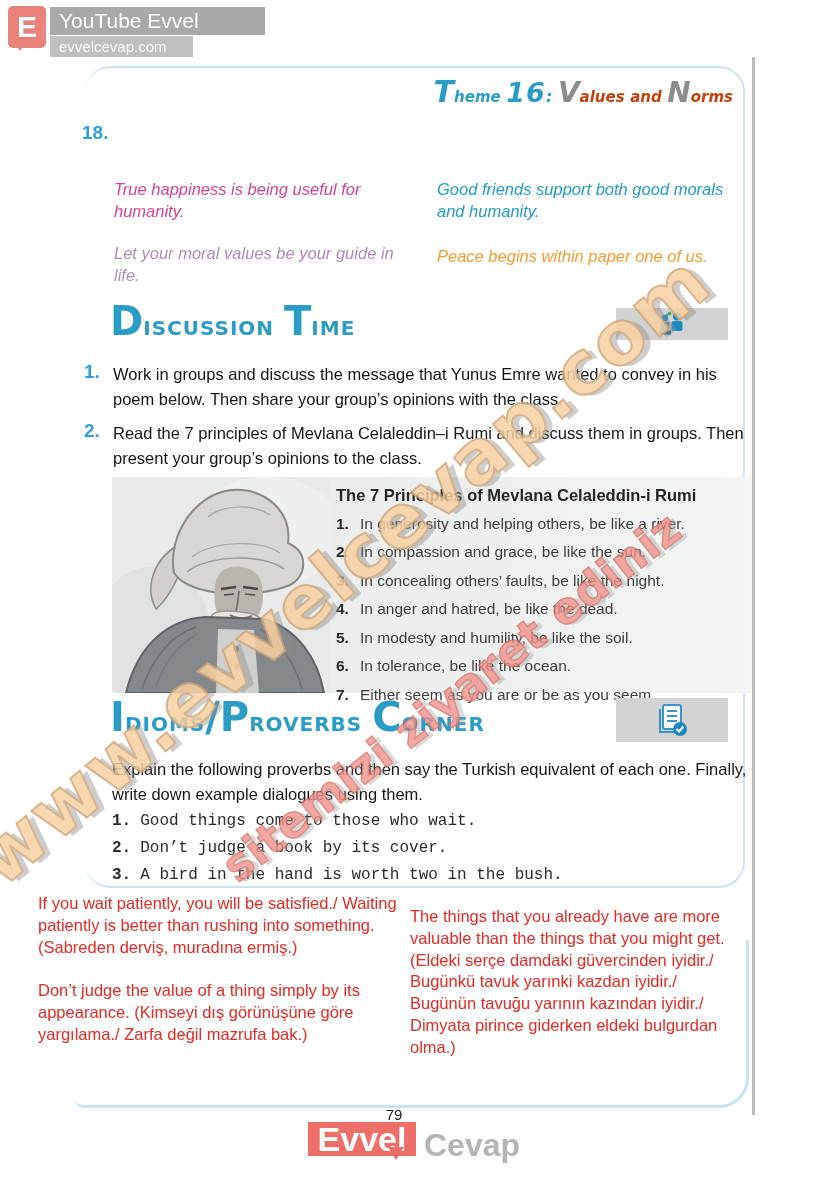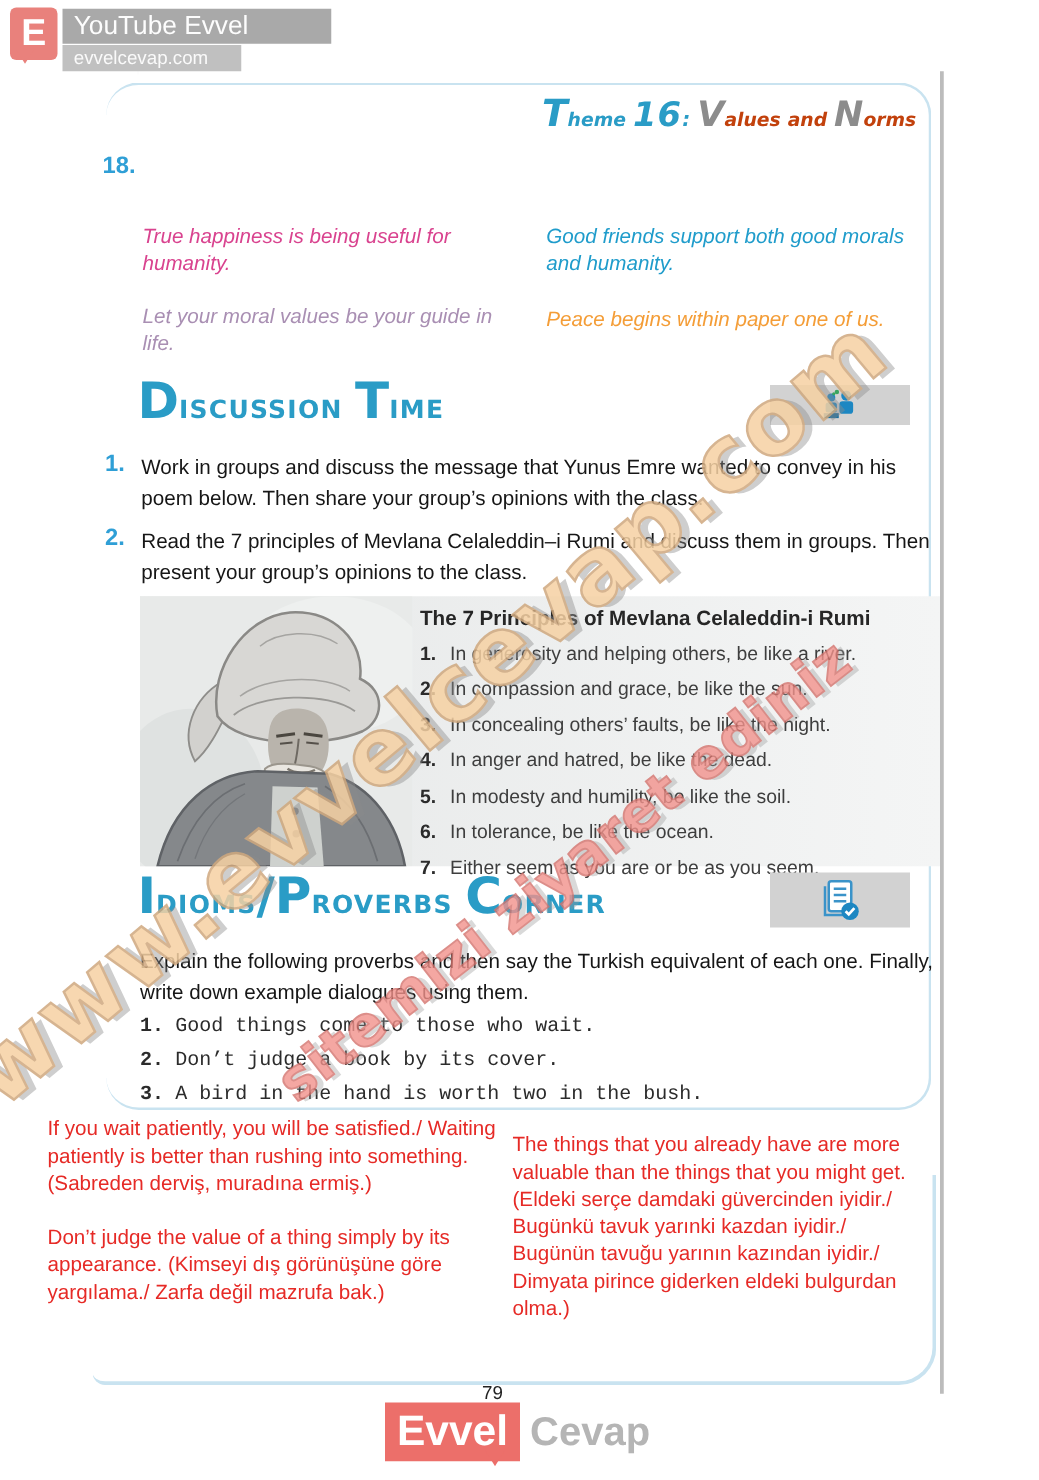--- a/index.html
+++ b/index.html
@@ -86,21 +86,21 @@
   .wm{position:absolute;pointer-events:none;font-family:"DejaVu Sans", sans-serif;font-weight:800;white-space:nowrap;z-index:60;}
   .wm-main{left:-15px;top:826px;width:980px;font-size:74px;letter-spacing:2px;color:#f6d1a3;
            -webkit-text-stroke:2px #cfa87e;text-shadow:5px 5px 0 rgba(140,140,140,0.5);
            transform:rotate(-40deg);transform-origin:left center;opacity:0.85;}
   .wm-sub{left:228px;top:846px;width:660px;font-size:44px;letter-spacing:1px;color:#f2928c;
           -webkit-text-stroke:1.5px #d4736d;text-shadow:4px 4px 0 rgba(150,150,150,0.45);
           transform:rotate(-38deg);transform-origin:left center;opacity:0.8;}
 
   
   .page-number{position:absolute;left:372px;top:1106px;width:44px;text-align:center;font-size:15px;color:#222;}
-  .logo-red{position:absolute;left:308px;top:1122px;width:108px;height:47px;background:#ec6f6a;color:#fff;
+  .logo-red{position:absolute;left:308px;top:1122px;width:108px;height:34px;background:#ec6f6a;color:#fff;
             font-weight:bold;font-size:34px;display:flex;align-items:center;justify-content:center;}
   .logo-red::after{content:"";position:absolute;right:12px;bottom:-12px;border:8px solid transparent;border-top:13px solid #ec6f6a;}
   .logo-gray{position:absolute;left:424px;top:1122px;height:47px;color:#b5b5b5;font-weight:bold;font-size:32px;line-height:47px;}
 </style>
 </head>
 <body>
 
 <div class="page">
 
   <div class="badge">

